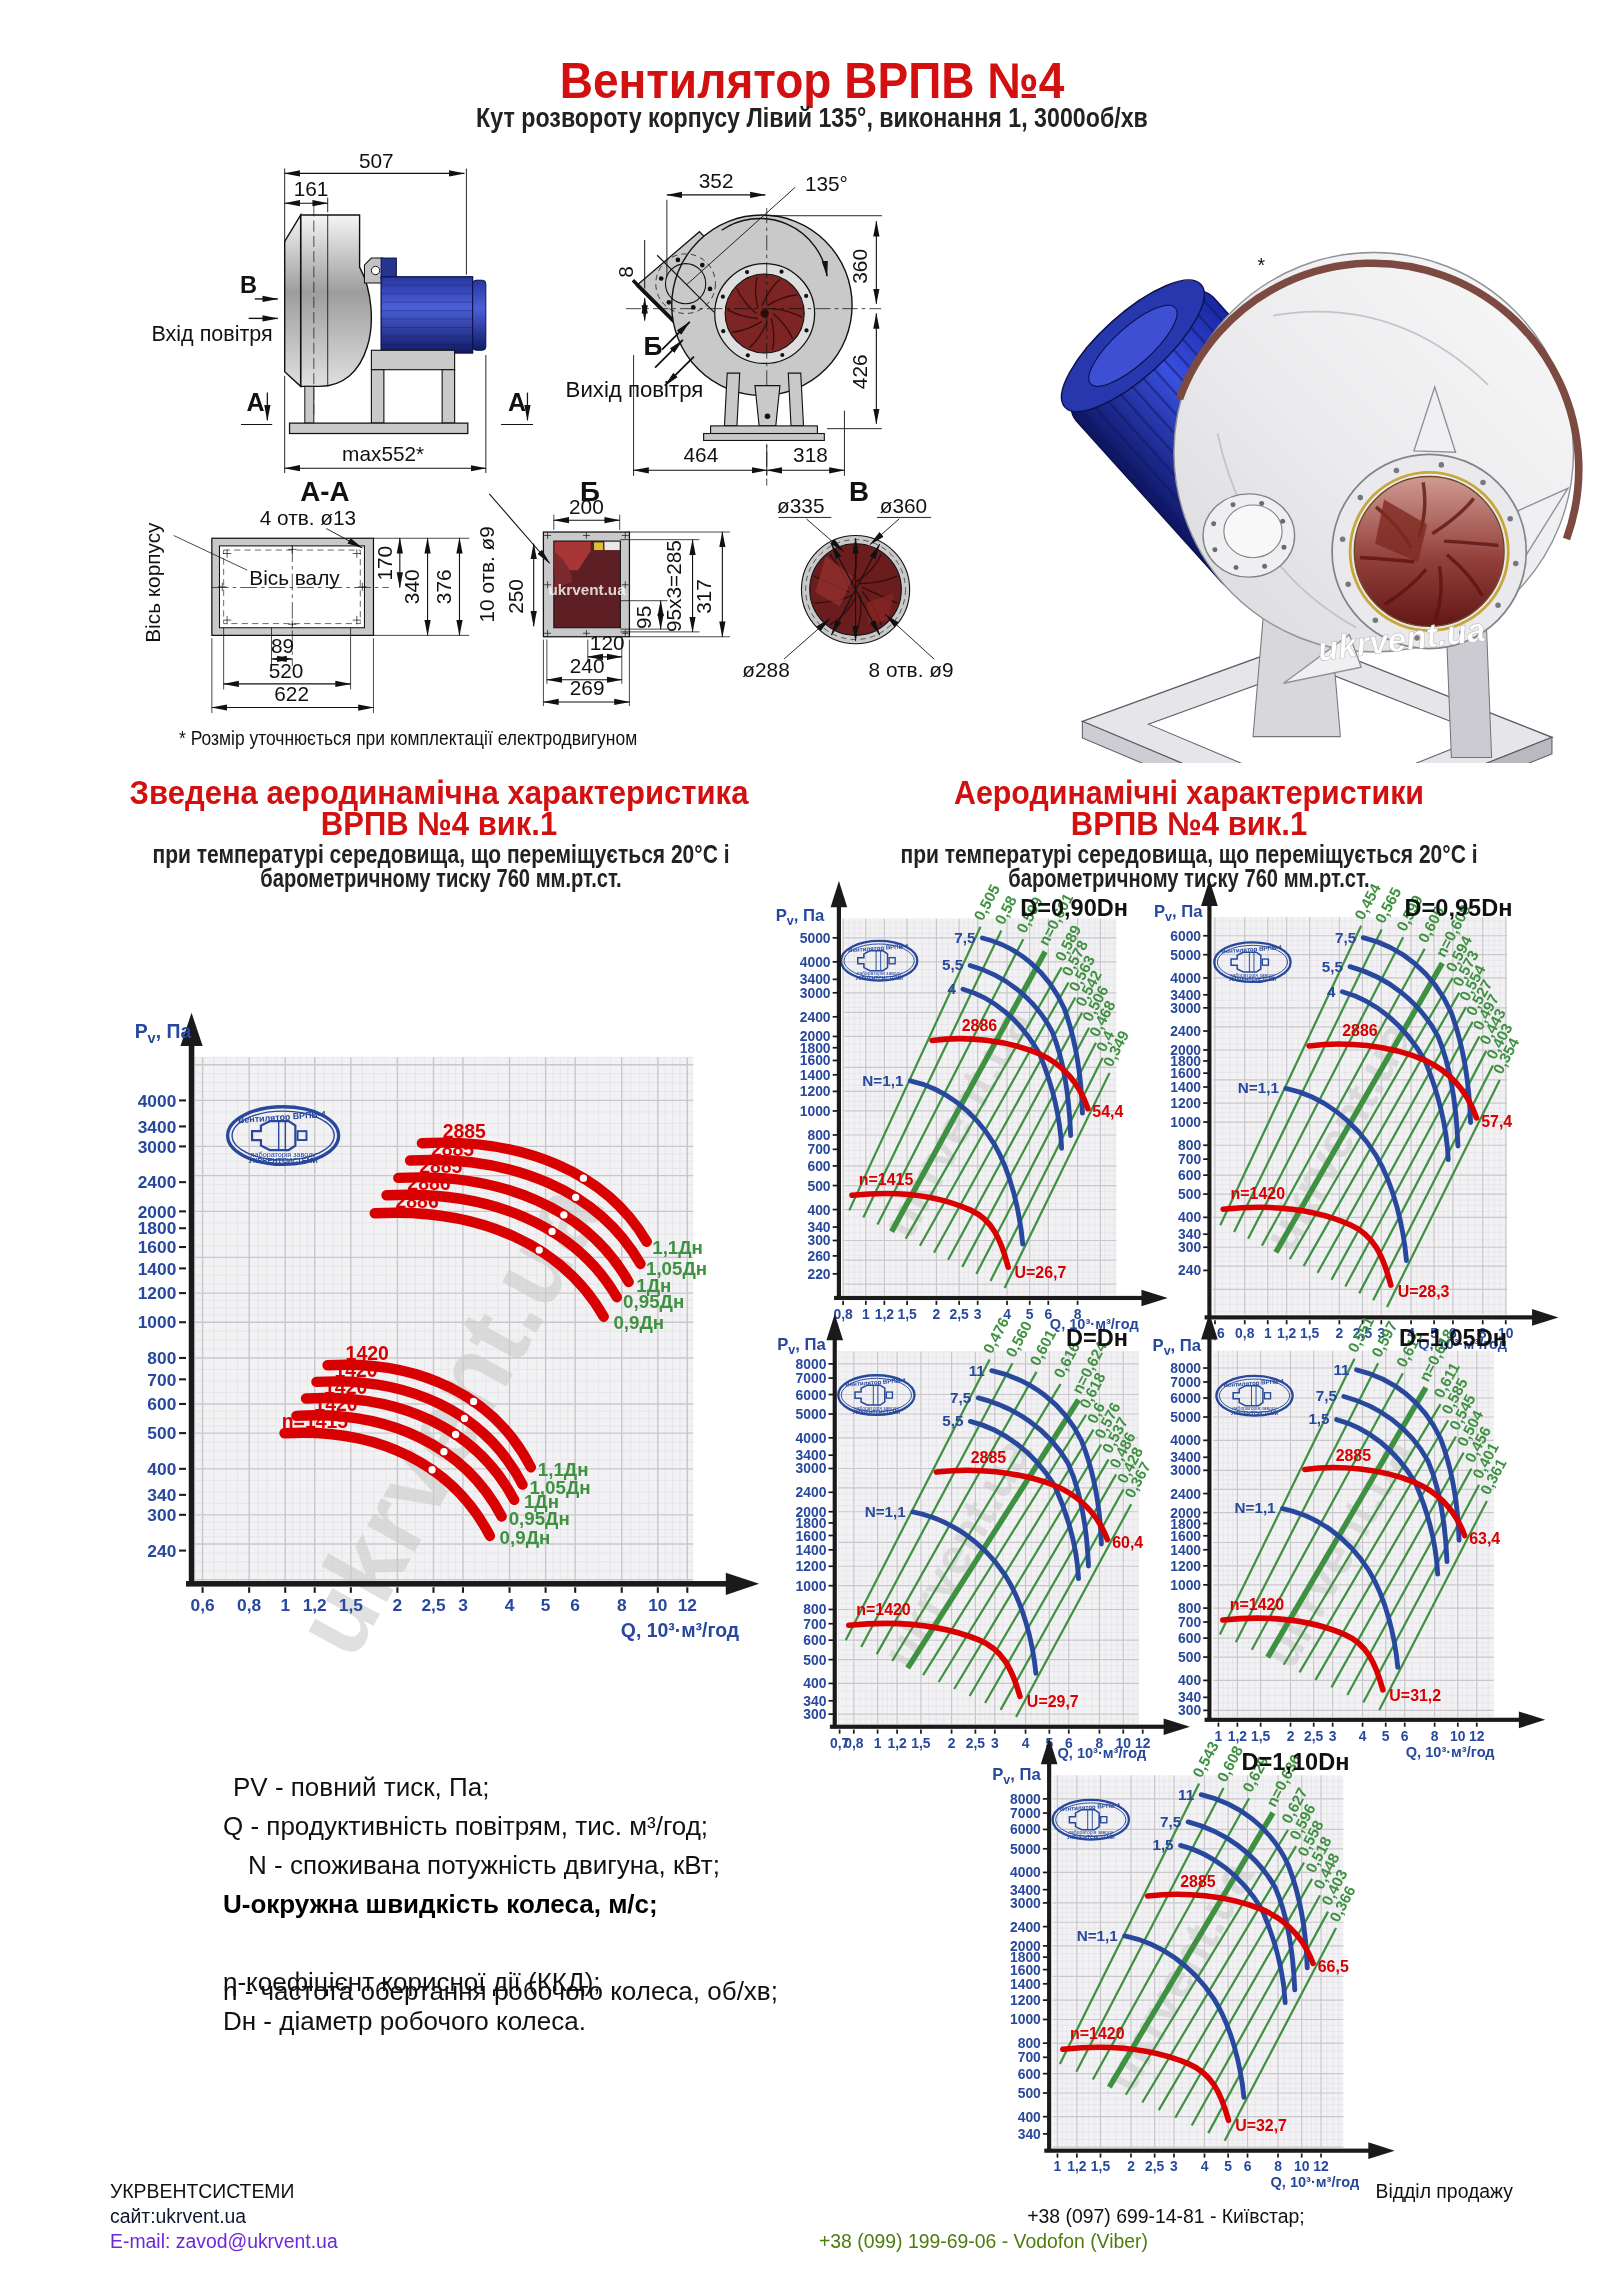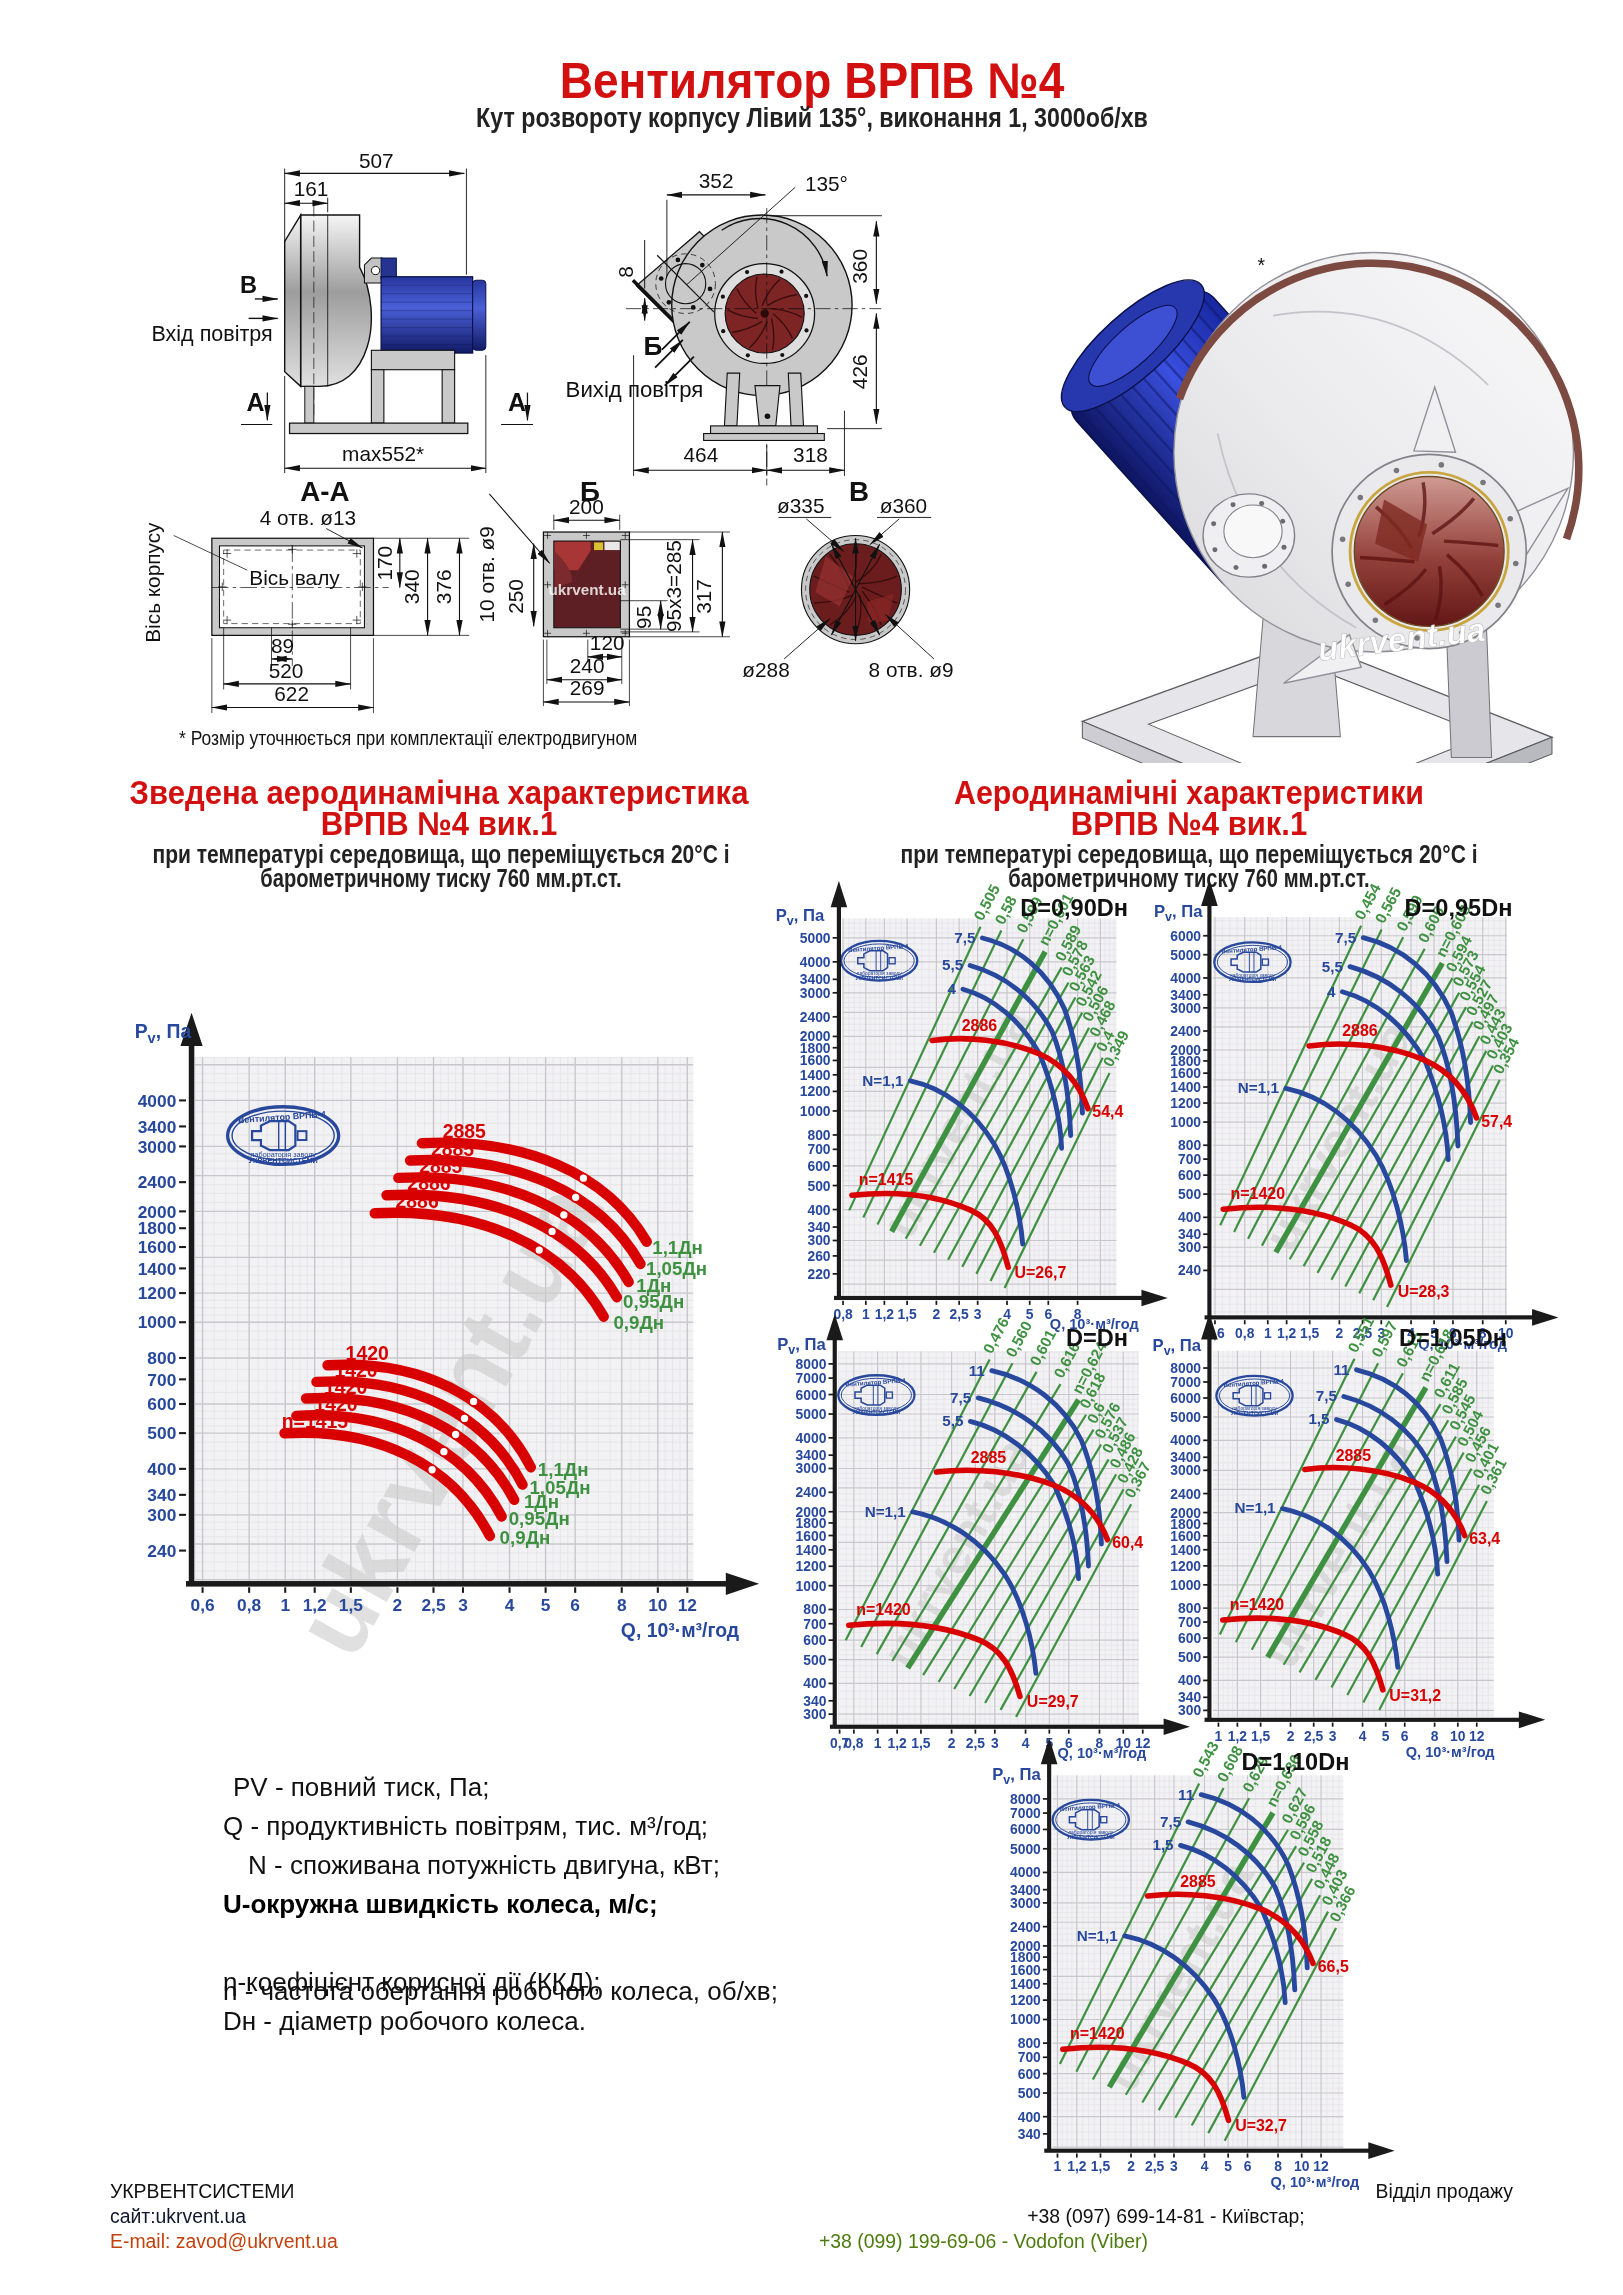--- a/index.html
+++ b/index.html
@@ -1040,16 +1040,16 @@
 </svg>
 <div style="position:absolute;left:223px;top:1774px;font-size:26px;font-weight:normal;color:#111;white-space:nowrap;line-height:1;transform:scaleX(1.000);transform-origin:left top;margin-left:10px;">PV - повний тиск, Па;</div>
 <div style="position:absolute;left:223px;top:1813px;font-size:26px;font-weight:normal;color:#111;white-space:nowrap;line-height:1;transform:scaleX(1.000);transform-origin:left top;">Q - продуктивність повітрям, тис. м³/год;</div>
 <div style="position:absolute;left:223px;top:1852px;font-size:26px;font-weight:normal;color:#111;white-space:nowrap;line-height:1;transform:scaleX(1.000);transform-origin:left top;margin-left:25px;">N - споживана потужність двигуна, кВт;</div>
 <div style="position:absolute;left:223px;top:1891px;font-size:26px;font-weight:bold;color:#000000;white-space:nowrap;line-height:1;transform:scaleX(1.000);transform-origin:left top;">U-окружна швидкість колеса, м/с;</div>
 <div style="position:absolute;left:223px;top:1930px;font-size:26px;font-weight:normal;color:#111;white-space:nowrap;line-height:1;transform:scaleX(1.000);transform-origin:left top;margin-top:48px;">n - частота обертання робочого колеса, об/хв;</div>
 <div style="position:absolute;left:223px;top:1969px;font-size:26px;font-weight:normal;color:#111;white-space:nowrap;line-height:1;transform:scaleX(1.000);transform-origin:left top;">η-коефіцієнт корисної дії (ККД);</div>
 <div style="position:absolute;left:223px;top:2008px;font-size:26px;font-weight:normal;color:#111;white-space:nowrap;line-height:1;transform:scaleX(1.000);transform-origin:left top;">Dн - діаметр робочого колеса.</div>
 <div style="position:absolute;left:110px;top:2182px;font-size:19.4px;font-weight:normal;color:#111;white-space:nowrap;line-height:1;transform:scaleX(1.000);transform-origin:left top;">УКРВЕНТСИСТЕМИ</div>
 <div style="position:absolute;left:110px;top:2207px;font-size:19.4px;font-weight:normal;color:#0f172a;white-space:nowrap;line-height:1;transform:scaleX(1.000);transform-origin:left top;">сайт:ukrvent.ua</div>
-<div style="position:absolute;left:110px;top:2232px;font-size:19.4px;font-weight:normal;color:#c2410c;white-space:nowrap;line-height:1;transform:scaleX(1.000);transform-origin:left top;">E-mail: zavod@ukrvent.ua</div>
+<div style="position:absolute;left:110px;top:2232px;font-size:19.4px;font-weight:normal;color:#6d28d9;white-space:nowrap;line-height:1;transform:scaleX(1.000);transform-origin:left top;">E-mail: zavod@ukrvent.ua</div>
 <div style="position:absolute;left:819px;top:2182px;width:694px;text-align:right;font-size:19.4px;color:#111;line-height:1">Відділ продажу</div>
 <div style="position:absolute;left:819px;top:2207px;width:694px;text-align:center;font-size:19.4px;color:#111;line-height:1">+38 (097) 699-14-81 - Київстар;</div>
 <div style="position:absolute;left:819px;top:2232px;width:694px;text-align:left;font-size:19.4px;color:#4d7c0f;line-height:1">+38 (099) 199-69-06 - Vodofon (Viber)</div>
 
 </body></html>

